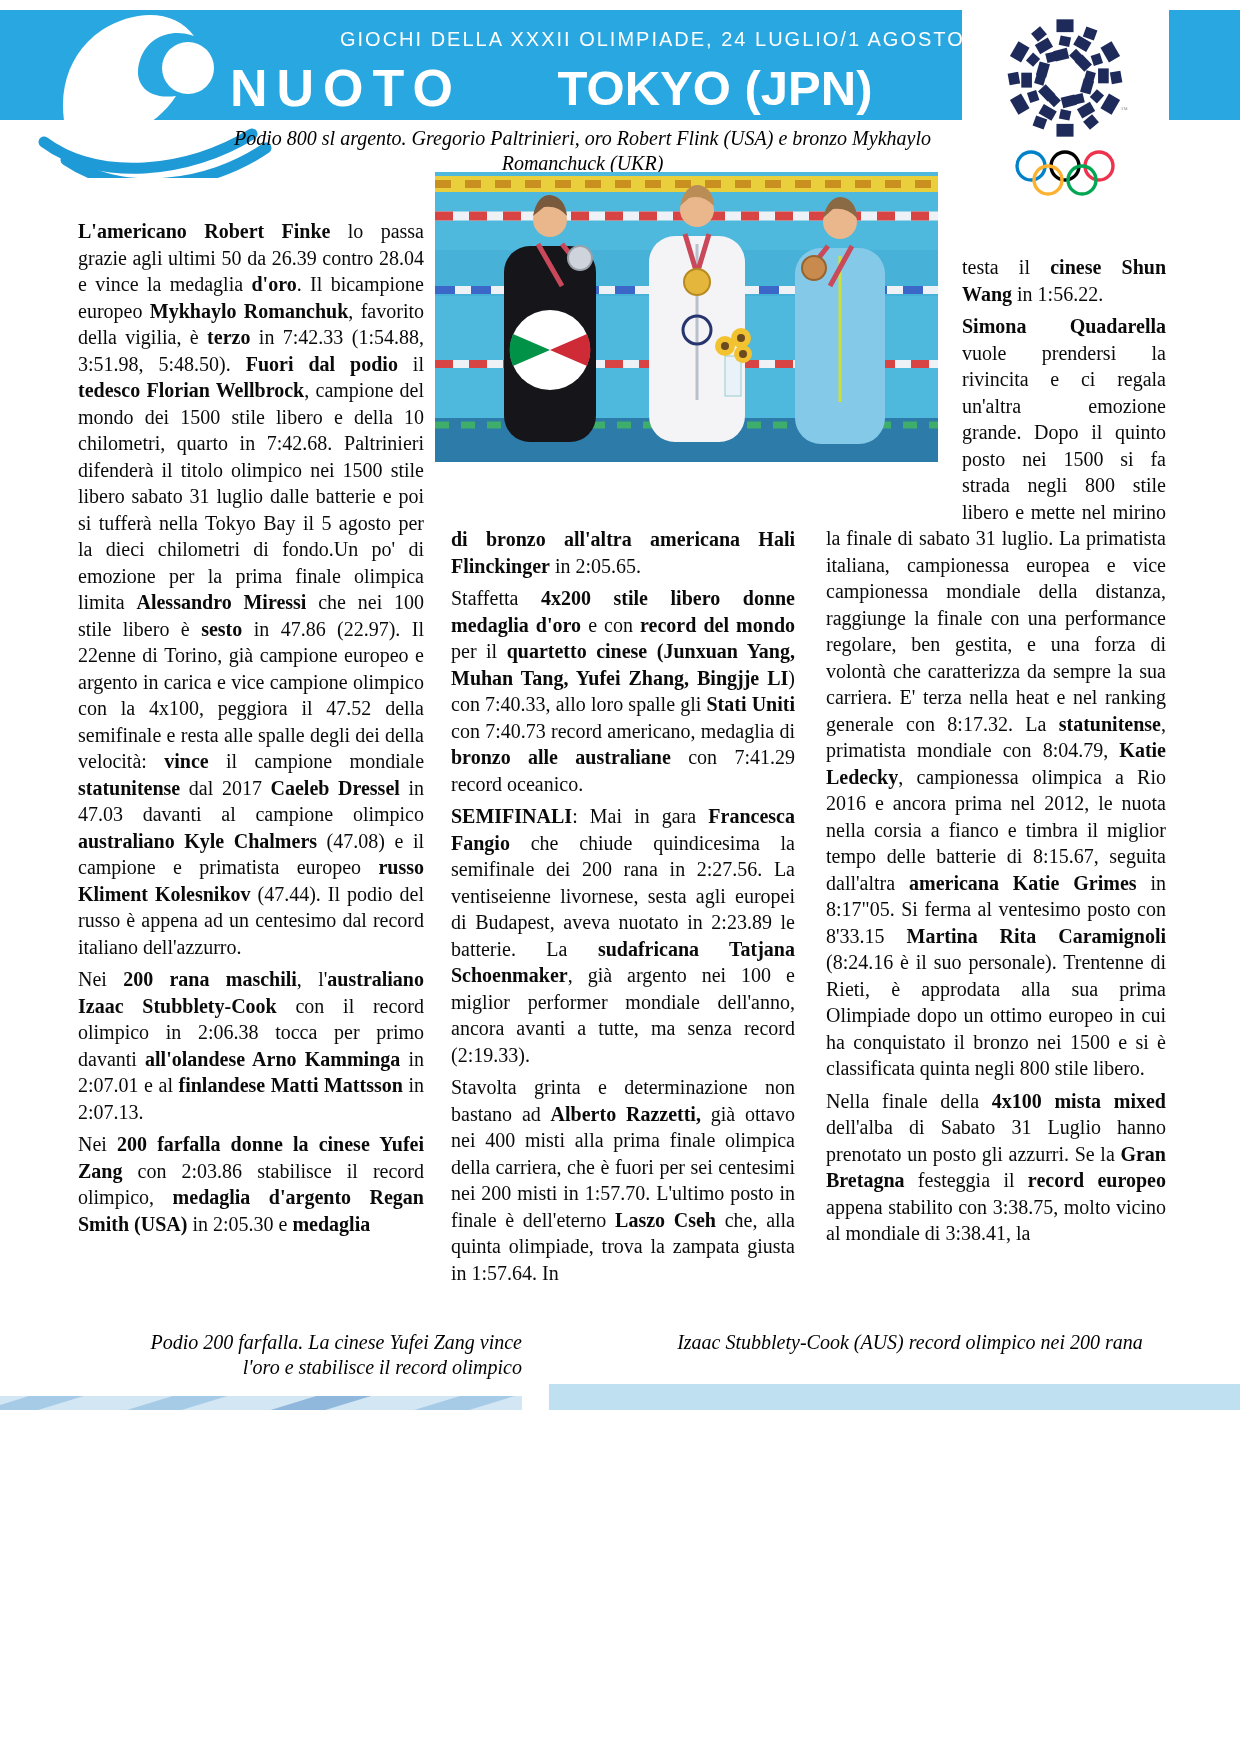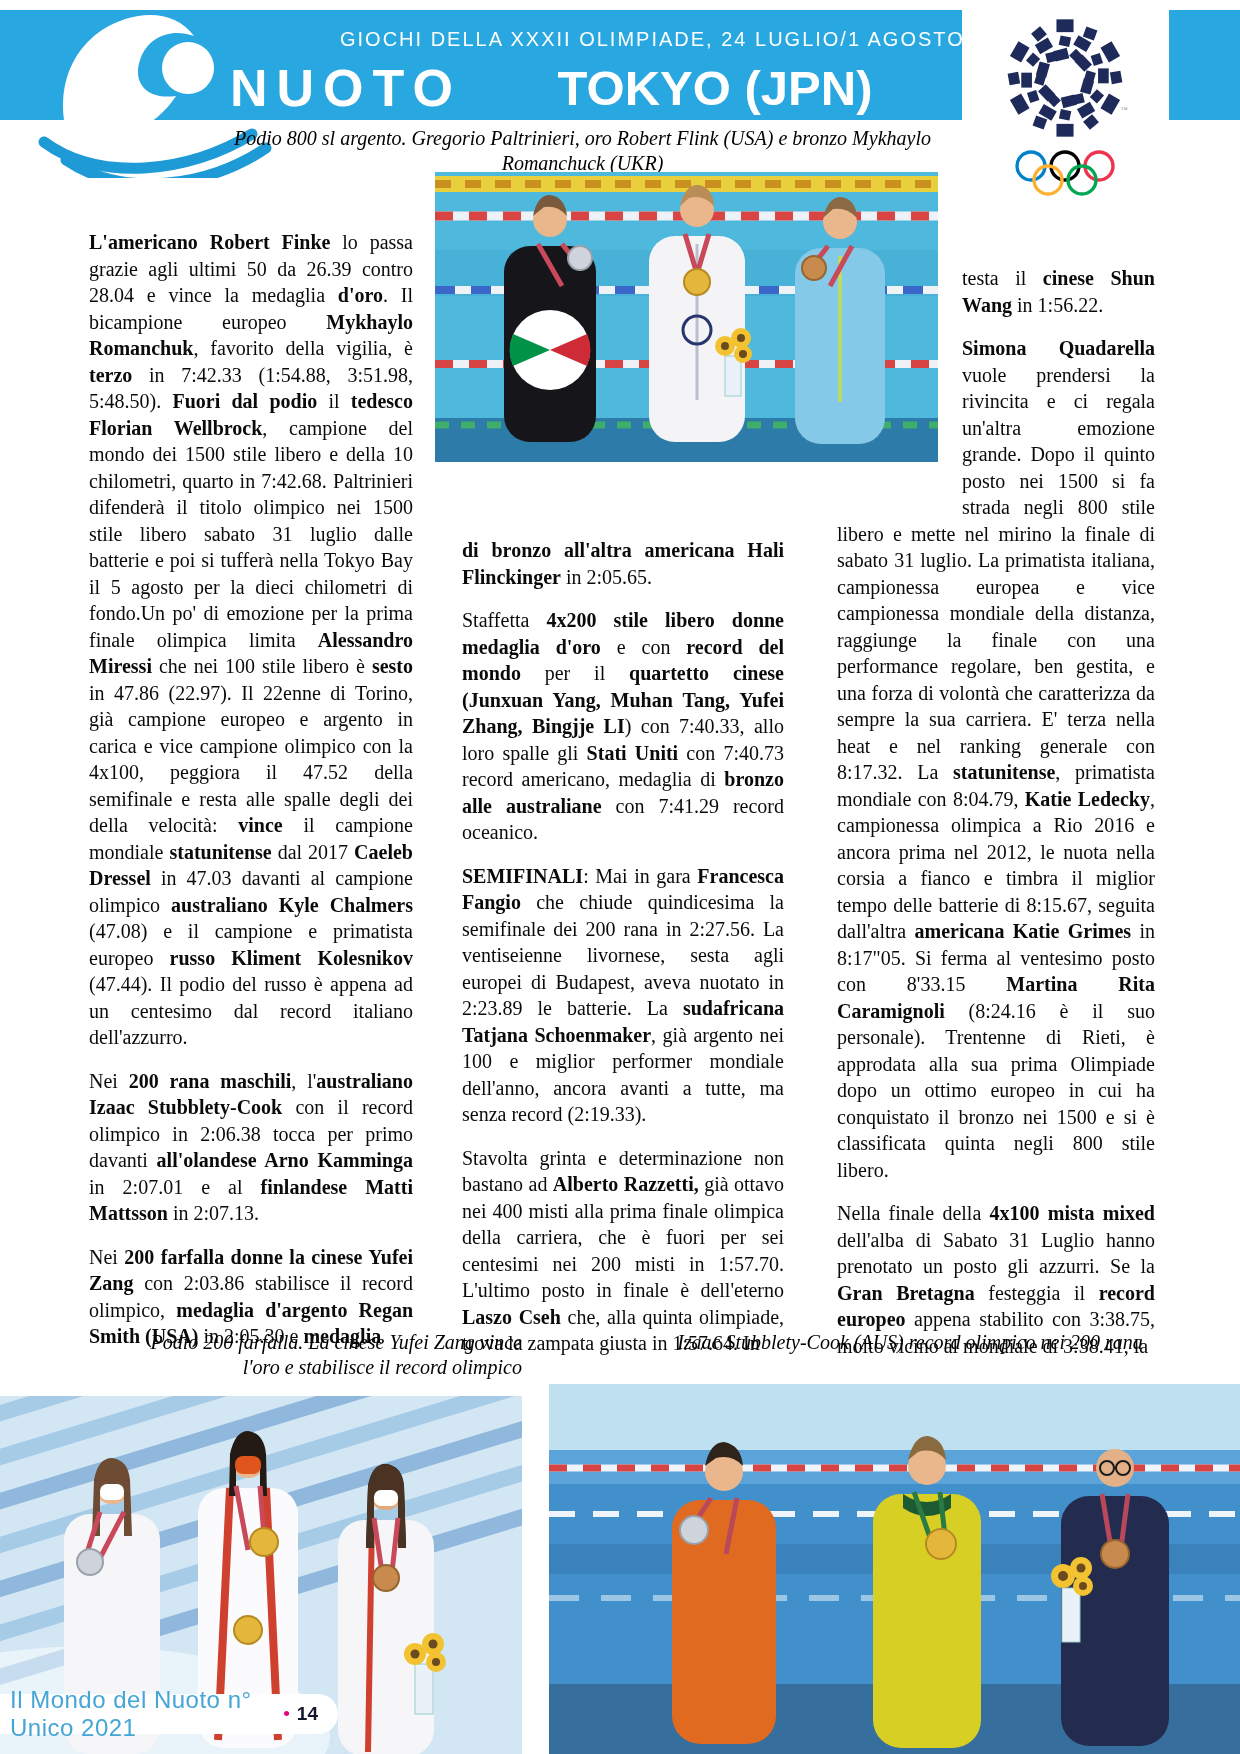--- a/index.html
+++ b/index.html
@@ -1,16 +1,16 @@
 <!DOCTYPE html>
 <html><head>
 <meta charset="utf-8">
 <style>
   html,body{margin:0;padding:0;background:#fff;}
-  .page{position:relative;width:1240px;height:1754px;background:#fff;overflow:hidden;
+  .page{position:relative;width:1240px;height:1410px;background:#fff;overflow:hidden;
         font-family:"Liberation Serif",serif;color:#0a0a0a;}
   
   .bar{position:absolute;left:0;top:10px;width:962px;height:110px;background:#29a7e0;}
   .bar-right{position:absolute;left:1169px;top:10px;width:71px;height:110px;background:#29a7e0;}
   .kicker{position:absolute;left:340px;top:28px;width:600px;color:#fff;
           font-family:"Liberation Sans",sans-serif;font-size:20px;font-weight:300;
           letter-spacing:2px;white-space:nowrap;}
   .nuoto{position:absolute;left:230px;top:62px;color:#fff;font-family:"Liberation Sans",sans-serif;
          font-size:52px;line-height:52px;letter-spacing:9px;font-weight:700;}
   .tokyo{position:absolute;left:500px;top:62px;width:430px;text-align:center;color:#fff;
@@ -19,21 +19,21 @@
   .emblem-wrap{position:absolute;left:980px;top:14px;width:170px;height:212px;text-align:center;}
   .emblem-word{font-family:"Liberation Sans",sans-serif;font-weight:700;font-size:24px;
                letter-spacing:3px;color:#1e2a5a;margin-top:2px;}
   
   .caption{position:absolute;font-style:italic;font-size:20px;line-height:25px;color:#000;}
   .top-caption{left:210px;top:126px;width:745px;text-align:center;}
   .cap-left{left:110px;top:1330px;width:412px;text-align:right;font-style:italic;}
   .cap-right{left:645px;top:1330px;width:530px;text-align:center;}
   
   .col{position:absolute;font-size:20px;line-height:26.5px;text-align:justify;}
-  .col p{margin:17px;}
+  .col p{margin:6px;}
   .bb{font-weight:700;}
   .col1{left:72px;top:212px;width:358px;}
   .col2{left:445px;top:520px;width:356px;}
   .col3{left:820px;top:248px;width:352px;}
   .notch{float:left;width:142px;height:262px;}
   
   .photo{position:absolute;display:block;}
   
   .footer-box{position:absolute;left:0;top:1694px;width:338px;height:40px;background:#fff;
               border-radius:0 20px 20px 0;display:flex;align-items:center;justify-content:flex-end;

